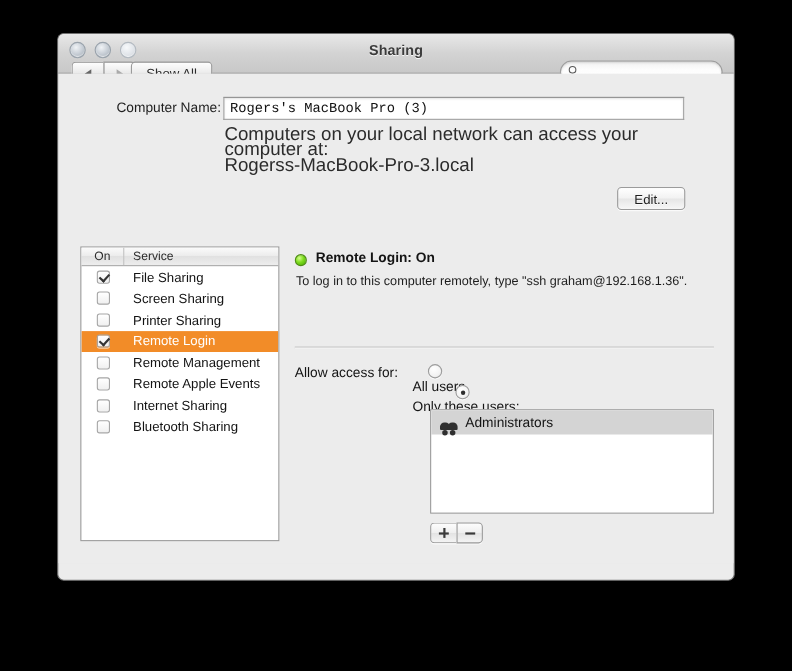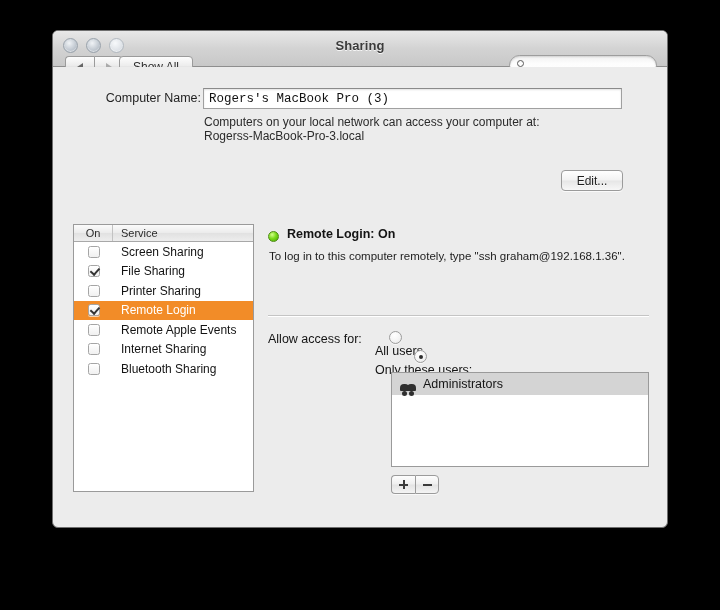--- a/index.html
+++ b/index.html
@@ -179,21 +179,21 @@
     font-family: Liberation Mono, monospace;
     font-size: 12.5px;
     color: #111;
     padding: 0 5px;
     outline: none;
     box-shadow: inset 0 1px 2px rgba(0,0,0,0.12);
   }
   #cname-desc {
     position: absolute;
     left: 151px; top: 48px;
-    font-size: 12px;
+    font-size: 17px;
     color: #2b2b2b;
     line-height: 14px;
     width: 390px;
   }
   #edit-btn {
     position: absolute;
     left: 508px; top: 103px;
     width: 62px; height: 21px;
     font-size: 12px;
     color: #1f1f1f;
@@ -469,41 +469,47 @@
     <div id="edit-btn">Edit...</div>
 
     <div id="service-list">
       <div id="svc-header">
         <div class="h-on">On</div>
         <div class="h-service">Service</div>
       </div>
       <div id="svc-rows">
           <div class="svc-row">
             <div class="svc-check">
+              <span class="cbox checked"></span>
+            </div>
+            <div class="svc-name">File Sharing</div>
+          </div>
+          <div class="svc-row">
+            <div class="svc-check">
               <span class="cbox"></span>
             </div>
             <div class="svc-name">Screen Sharing</div>
           </div>
           <div class="svc-row">
             <div class="svc-check">
+              <span class="cbox"></span>
+            </div>
+            <div class="svc-name">Printer Sharing</div>
+          </div>
+          <div class="svc-row selected">
+            <div class="svc-check">
               <span class="cbox checked"></span>
             </div>
-            <div class="svc-name">File Sharing</div>
+            <div class="svc-name">Remote Login</div>
           </div>
           <div class="svc-row">
             <div class="svc-check">
               <span class="cbox"></span>
             </div>
-            <div class="svc-name">Printer Sharing</div>
-          </div>
-          <div class="svc-row selected">
-            <div class="svc-check">
-              <span class="cbox checked"></span>
-            </div>
-            <div class="svc-name">Remote Login</div>
+            <div class="svc-name">Remote Management</div>
           </div>
           <div class="svc-row">
             <div class="svc-check">
               <span class="cbox"></span>
             </div>
             <div class="svc-name">Remote Apple Events</div>
           </div>
           <div class="svc-row">
             <div class="svc-check">
               <span class="cbox"></span>

